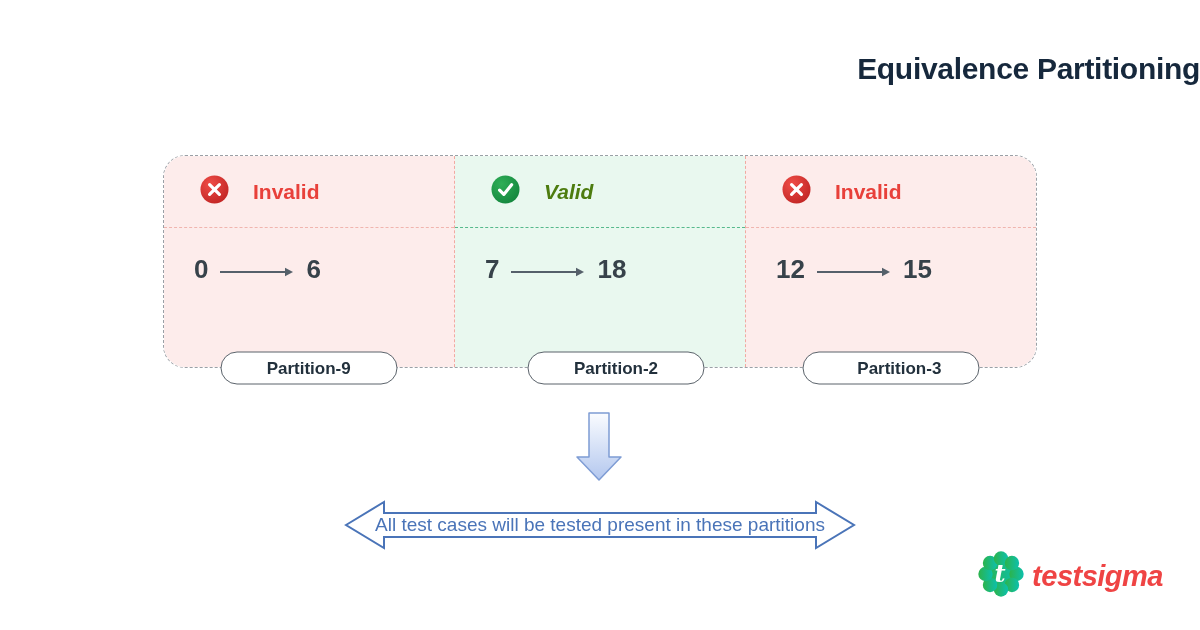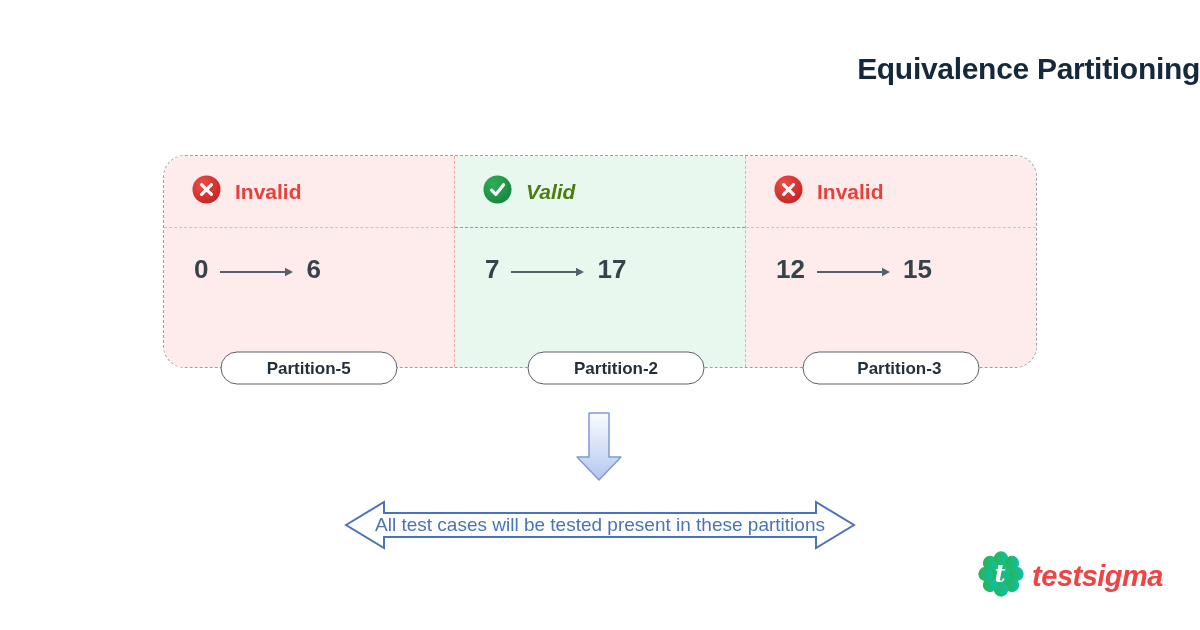--- a/index.html
+++ b/index.html
@@ -35,22 +35,22 @@
     overflow: hidden;
   }
   .col { flex: 1 1 0; display: flex; flex-direction: column; }
   .col-invalid { background: #fdeceb; }
   .col-valid   { background: #e9f8ef; }
   .col-div     { border-right: 1.6px dashed #f2a9a2; }
   .col-header {
     height: 72px;
     display: flex;
     align-items: center;
-    gap: 14px;
-    padding-left: 28px;
+    gap: 24px;
+    padding-left: 36px;
     flex: 0 0 auto;
     text-align: center;
   }
   .col-invalid .col-header { border-bottom: 1.6px dashed #f0b5af; }
   .col-valid   .col-header { border-bottom: 1.6px dashed #57b98c; }
   .status-label { font-size: 21px; font-weight: 700; }
   .col-invalid .status-label { color: #e8403a; }
   .col-valid   .status-label { color: #4d7c0f; font-style: italic; }
   .range-row {
     margin-top: 26px;
@@ -183,21 +183,21 @@
         <span class="status-label">Valid</span>
       </div>
       <div class="range-row">
         <span>7</span>
         <span>
           <svg width="74" height="12" viewBox="0 0 74 12">
             <line x1="0" y1="6" x2="65" y2="6" stroke="#55606a" stroke-width="1.8"></line>
             <path d="M65 1.8 L73 6 L65 10.2 Z" fill="#55606a"></path>
           </svg>
         </span>
-        <span>17</span>
+        <span>18</span>
       </div>
     </div>
 
     <div class="col col-invalid">
       <div class="col-header">
         <span>
           <svg width="29" height="29" viewBox="0 0 29 29">
             <circle cx="14.5" cy="14.5" r="14" fill="url(#gradRed)"></circle>
             <path d="M9.6 9.6 L19.4 19.4 M19.4 9.6 L9.6 19.4" stroke="#ffffff" stroke-width="3.2" stroke-linecap="round"></path>
           </svg>
@@ -210,21 +210,21 @@
           <svg width="74" height="12" viewBox="0 0 74 12">
             <line x1="0" y1="6" x2="65" y2="6" stroke="#55606a" stroke-width="1.8"></line>
             <path d="M65 1.8 L73 6 L65 10.2 Z" fill="#55606a"></path>
           </svg>
         </span>
         <span>15</span>
       </div>
     </div>
   </div>
 
-  <div class="pill pill-1">Partition-5</div>
+  <div class="pill pill-1">Partition-9</div>
   <div class="pill pill-2">Partition-2</div>
   <div class="pill pill-3">Partition-3</div>
 </div>
 
 <div class="down-arrow">
   <svg width="47" height="70" viewBox="0 0 47 70">
     <polygon points="13,1 33,1 33,45 45,45 23,68 1,45 13,45" fill="url(#gradDown)" stroke="#7e9cd4" stroke-width="1.5" stroke-linejoin="round"></polygon>
   </svg>
 </div>
 

